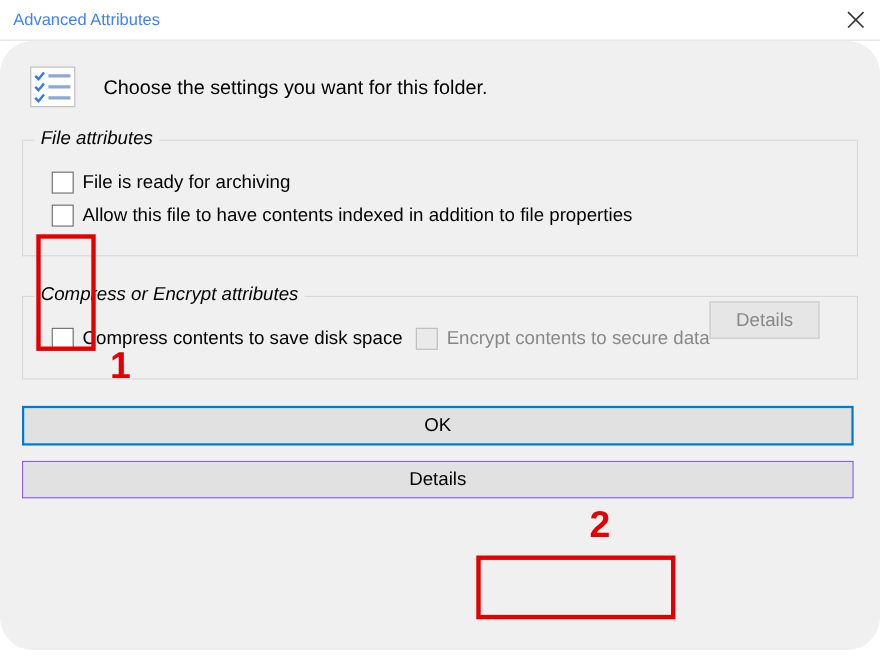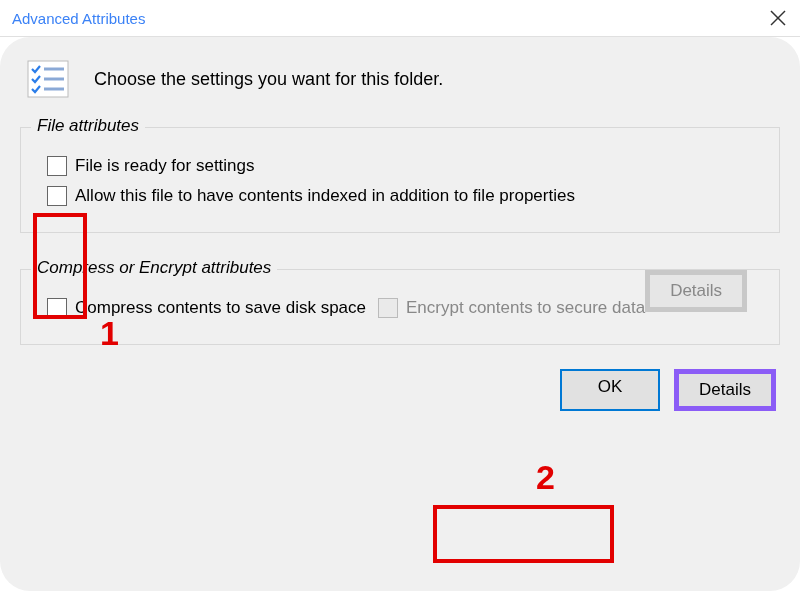--- a/index.html
+++ b/index.html
@@ -112,39 +112,40 @@
       align-items: center;
       justify-content: flex-end;
       margin-top: -34px;
       padding-right: 6px;
     }
     .btn {
       font-size: 17px;
       padding: 6px 20px;
       min-width: 100px;
       text-align: center;
-      border: 5px solid #8b5cf6;
+      border: 1px solid #8b5cf6;
       background: #e1e1e1;
       cursor: pointer;
     }
     .btn.disabled {
       color: #888;
       cursor: default;
       background: #e6e6e6;
       border-color: #c8c8c8;
     }
     .btn.default {
       border: 2px solid #0078d4;
     }
     .action-row {
       display: flex;
       justify-content: flex-end;
       gap: 14px;
       margin-top: 8px;
       padding-right: 4px;
+      flex-direction: column;
     }
     
     .anno-box1 {
       position: absolute;
       left: 33px;
       top: 213px;
       width: 54px;
       height: 106px;
       border: 4px solid #e20000;
       pointer-events: none;
@@ -204,21 +205,21 @@
         <line x1="18" y1="32" x2="38" y2="32" stroke="#8aa9d6" stroke-width="3"></line>
       </svg>
     </div>
     <div class="intro-text">Choose the settings you want for this folder.</div>
   </div>
 
   <div class="groupbox">
     <div class="groupbox-title">File attributes</div>
     <div class="checkbox-row">
       <span class="checkbox"></span>
-      <span class="checkbox-label">File is ready for settings</span>
+      <span class="checkbox-label">File is ready for archiving</span>
     </div>
     <div class="checkbox-row">
       <span class="checkbox"></span>
       <span class="checkbox-label">Allow this file to have contents indexed in addition to file properties</span>
     </div>
   </div>
 
   <div class="groupbox compress-group">
     <div class="groupbox-title">Compress or Encrypt attributes</div>
     <div class="compress-inner">

